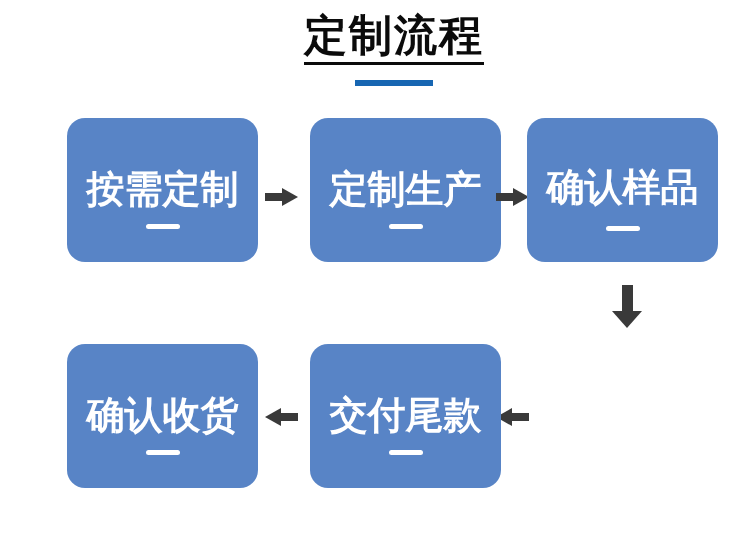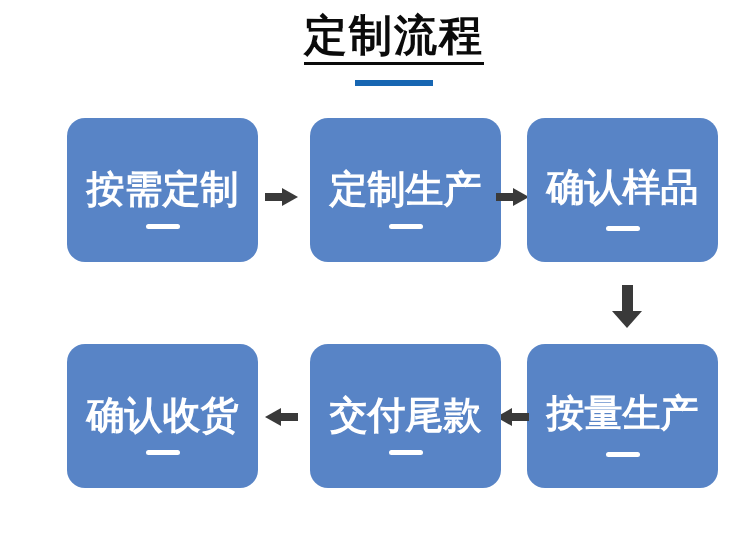--- a/index.html
+++ b/index.html
@@ -169,24 +169,20 @@
   <div class="step-box r1 c3">
     <div class="step-label">确认样品</div>
     <div class="step-dash"></div>
   </div>
 
   <div class="v-arrow a3">
     <div class="shaft"></div>
     <div class="head"></div>
   </div>
 
-  <div class="step-box r2 c3">
-    <div class="step-label">按量生产</div>
-    <div class="step-dash"></div>
-  </div>
 
   <div class="h-arrow left a4">
     <div class="shaft"></div>
     <div class="head"></div>
   </div>
 
   <div class="step-box r2 c2">
     <div class="step-label">交付尾款</div>
     <div class="step-dash"></div>
   </div>

